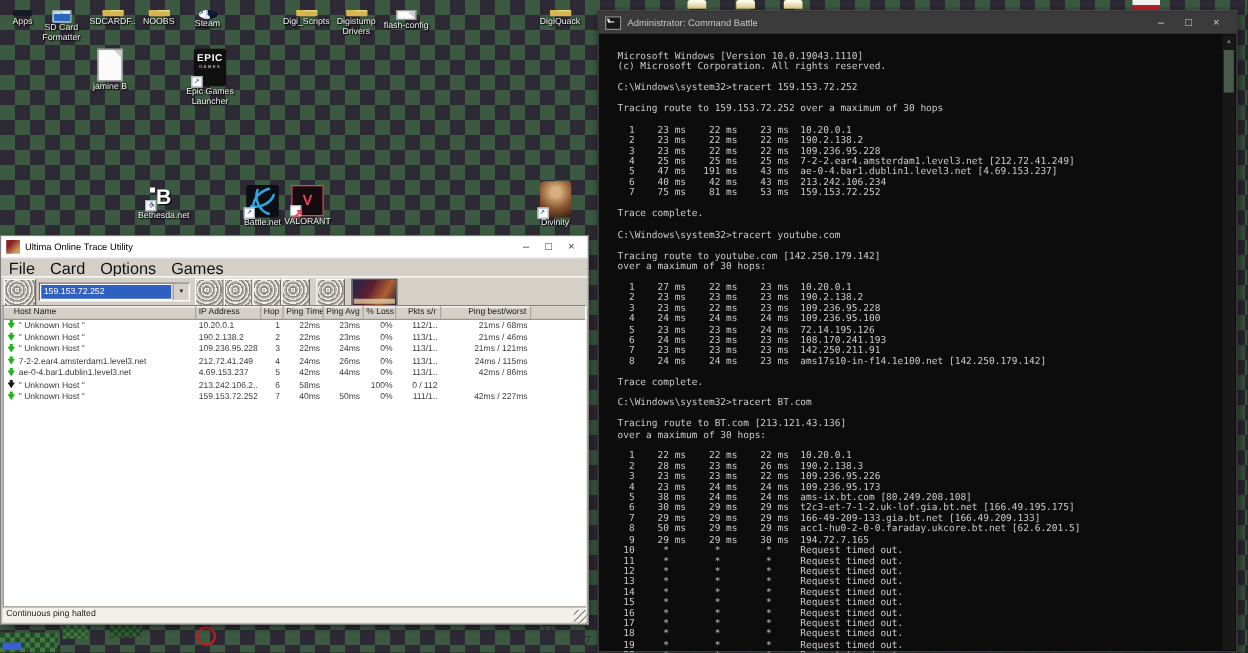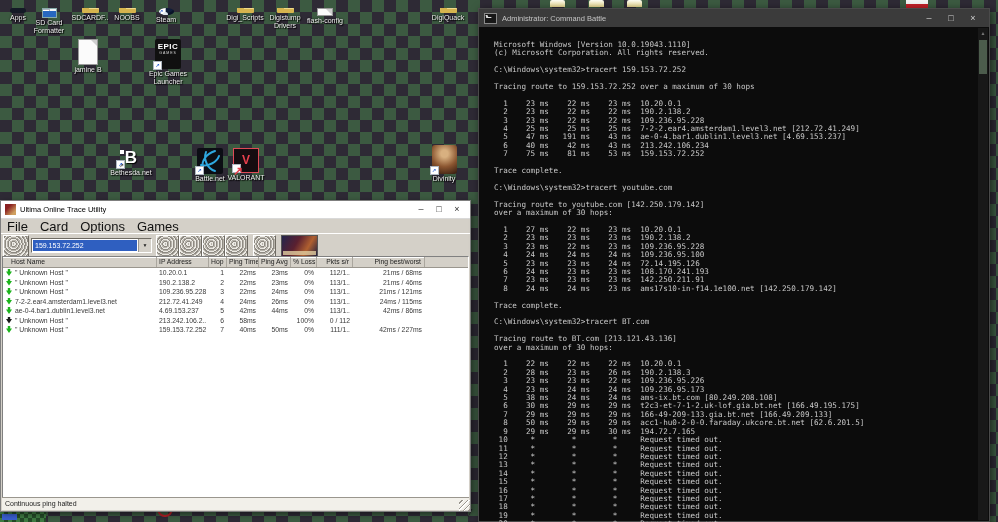--- a/index.html
+++ b/index.html
@@ -40,21 +40,21 @@
   .ic-div{width:25px;height:29px;border-radius:3px;background:radial-gradient(circle at 50% 30%, #d8b080 15%, #8a5530 55%, #3a2012 95%);}
   
   .peek{position:absolute;top:0;height:7px;width:15px;background:linear-gradient(#fdfdf4,#e8d88e);border-radius:2px 2px 0 0;}
   .peek-red{position:absolute;top:0;left:906px;width:22px;height:9px;background:linear-gradient(#f4f4f4 0 45%, #c32028 45% 100%);}
   
   .tri{position:absolute;font-size:11px;color:#15151c;text-shadow:0 0 1px #666;}
   .ring{position:absolute;left:157px;top:501px;width:12px;height:12px;border:2.5px solid #b52025;border-radius:50%;}
   .corner-label{position:absolute;left:203px;top:526px;font-size:11px;font-weight:bold;color:#05060c;text-shadow:1px 1px 0 rgba(190,190,200,.35);}
   .px{position:absolute;}
   
-  #trace-window{position:absolute;left:0;top:200px;width:471px;height:312px;background:var(--win-gray);border:1px solid #7f7f7f;box-sizing:border-box;box-shadow:2px 2px 6px rgba(0,0,0,.5);}
+  #trace-window{position:absolute;left:0;top:188px;width:471px;height:312px;background:var(--win-gray);border:1px solid #7f7f7f;box-sizing:border-box;box-shadow:2px 2px 6px rgba(0,0,0,.5);}
   .tw-titlebar{height:17px;background:#fff;display:flex;align-items:center;padding:0 4px;border-bottom:1px solid #d9d9d9;}
   .tw-appicon{width:11px;height:11px;background:linear-gradient(135deg,#8a2020 30%,#d0a060 80%);margin-right:4px;flex:none;}
   .tw-title{font-size:7.5px;color:#000;flex:1;}
   .winbtn{width:18px;text-align:center;font-size:9px;color:#333;line-height:15px;}
   .tw-menubar{height:14px;display:flex;align-items:center;background:var(--win-gray);}
   .menu-item{font-size:13px;color:#111;padding:0 6px;}
   .tw-toolbar{height:25px;position:relative;background:var(--win-gray);border-top:1px solid #fff;}
   .tbtn{position:absolute;top:1px;width:23px;height:22px;background:#d4d0c8;border:1px solid;border-color:#fff #6f6b63 #6f6b63 #fff;box-sizing:border-box;
         background-image:repeating-radial-gradient(circle at 40% 40%, #b7b3ab 0 1px, #eceae4 1px 2px, #8e8a82 2px 3px);}
   .tbtn.first{left:2px;width:26px;}

